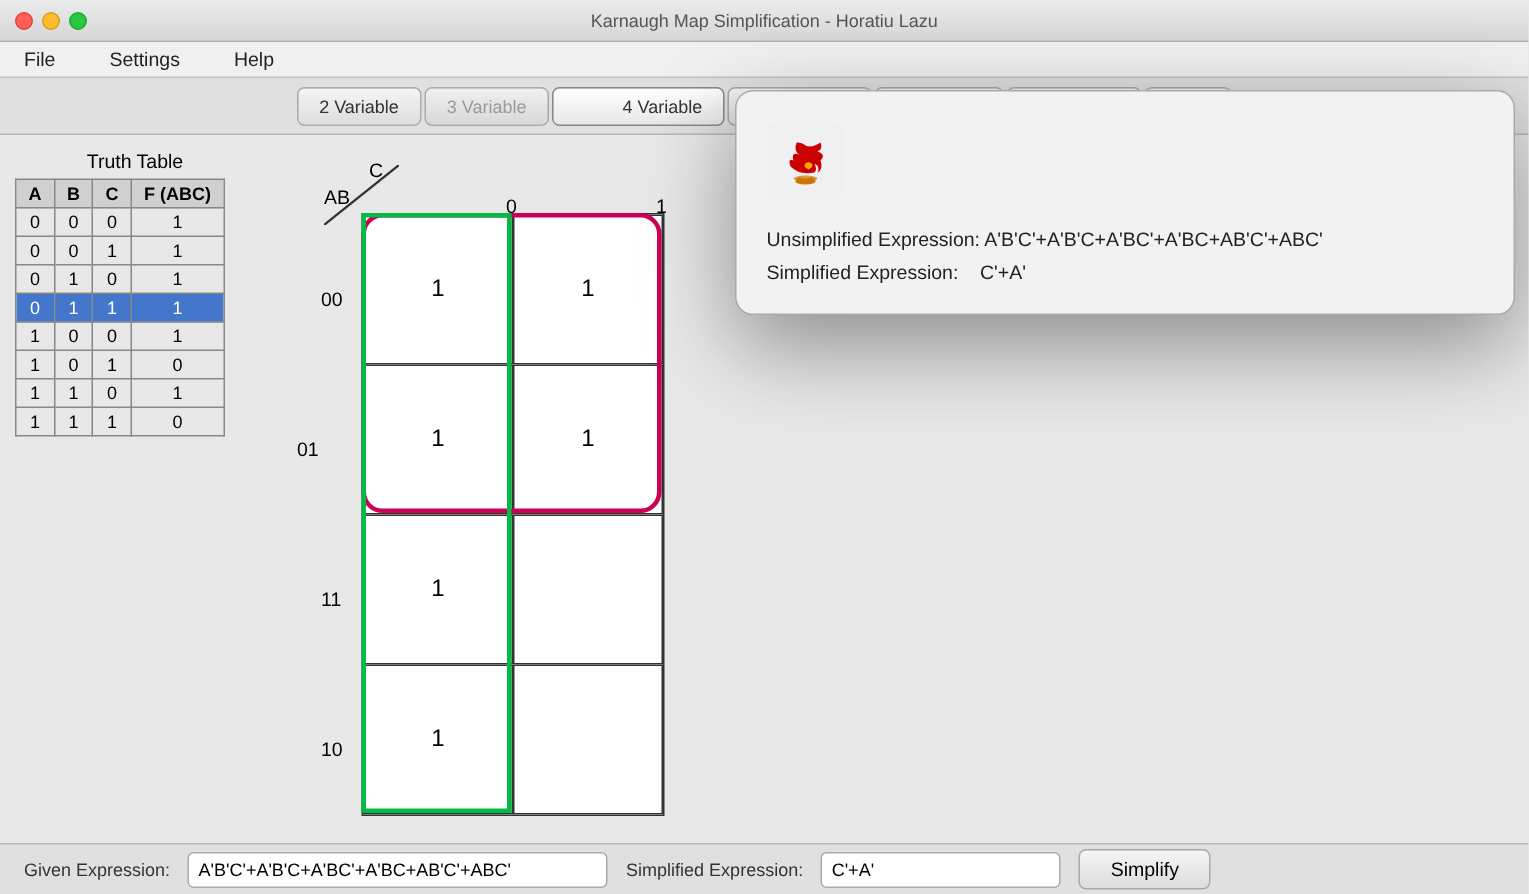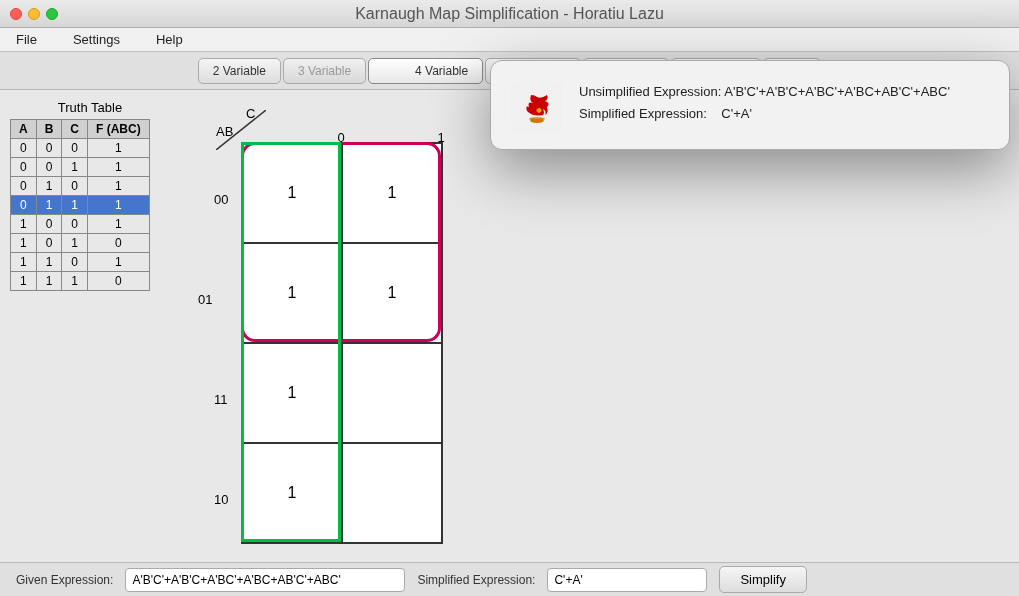--- a/index.html
+++ b/index.html
@@ -32,21 +32,21 @@
     }
     .tb-btn {
       width: 12px; height: 12px;
       border-radius: 50%;
       border: 1px solid rgba(0,0,0,0.2);
     }
     .tb-close { background: #ff5f57; border-color: #e0443e; }
     .tb-min { background: #febc2e; border-color: #d4a017; }
     .tb-max { background: #28c840; border-color: #1aab29; }
     .title-text {
-      font-size: 16px;
+      font-size: 12px;
       color: #555;
       font-weight: 500;
     }
 
     
     .menu-bar {
       height: 24px;
       background: #f0f0f0;
       border-bottom: 1px solid #c0c0c0;
       display: flex;
@@ -222,20 +222,21 @@
     .dialog-title {
       font-size: 12px;
       font-weight: 600;
       color: #333;
     }
     .dialog-body {
       padding: 20px 20px 16px;
       display: flex;
       gap: 16px;
       align-items: flex-start;
+      flex-direction: column;
     }
     .java-icon {
       width: 52px;
       height: 52px;
       flex-shrink: 0;
     }
     .dialog-text {
       flex: 1;
       font-size: 13px;
       line-height: 1.7;

